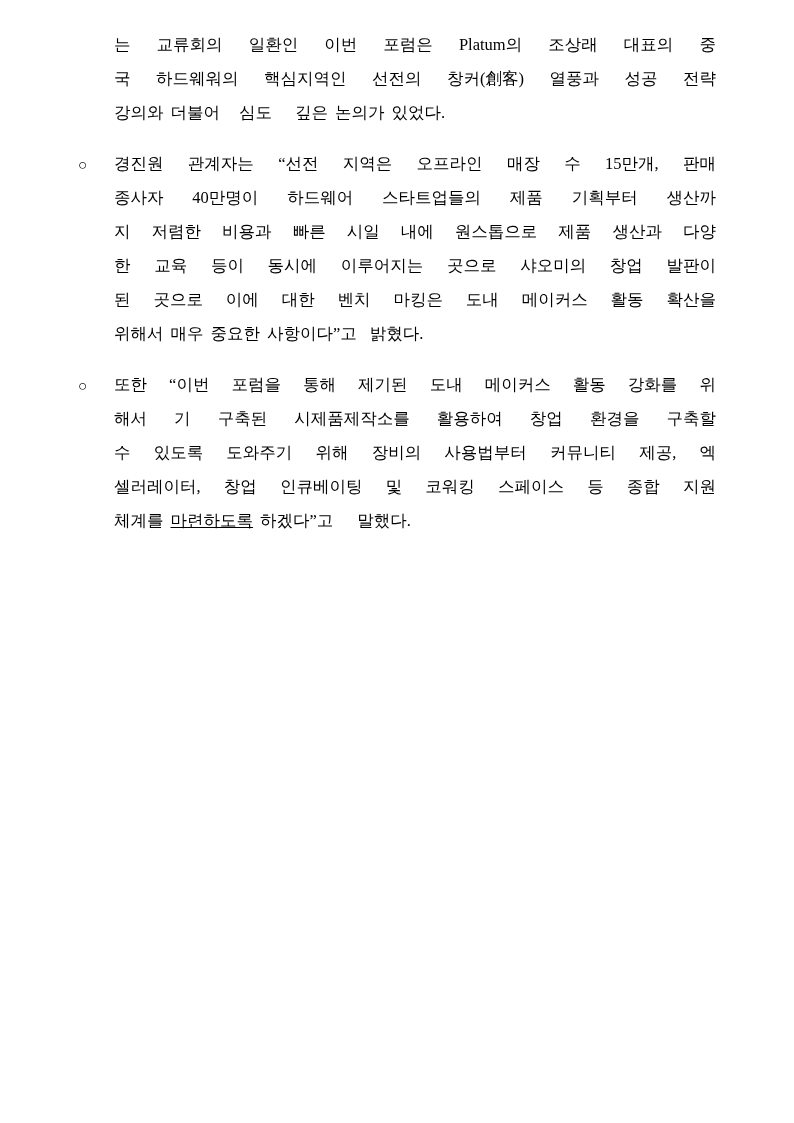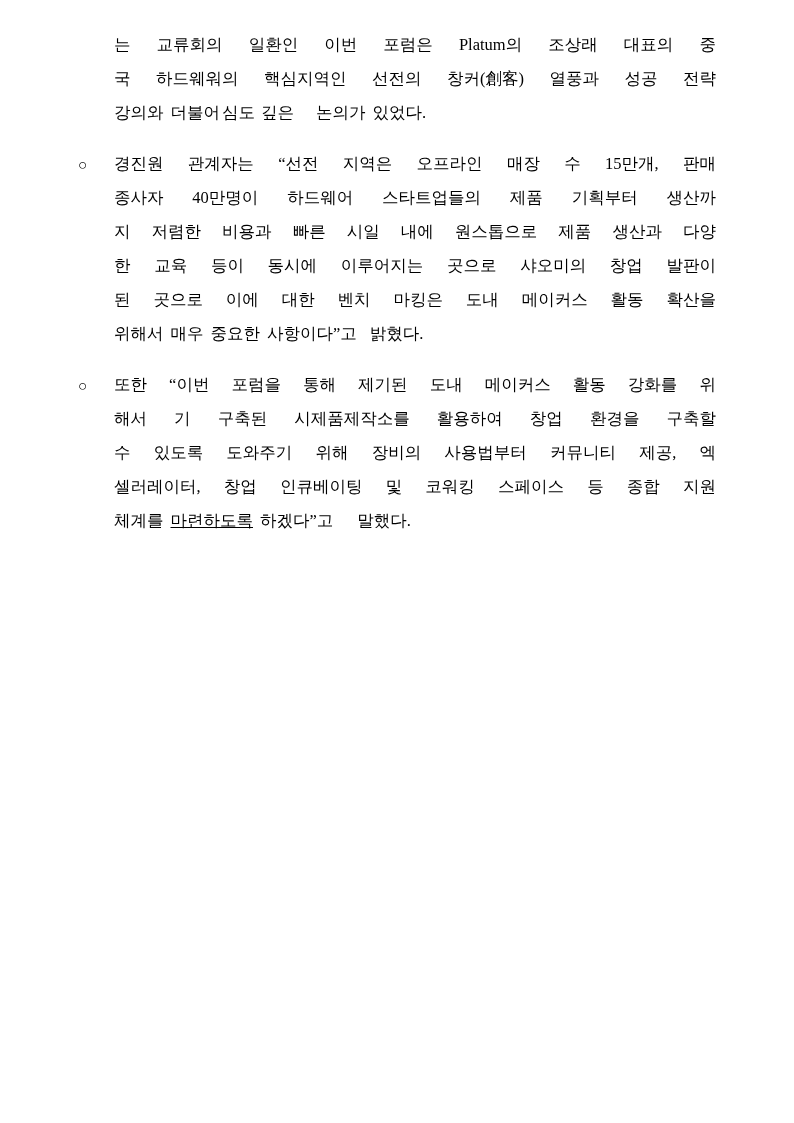--- a/index.html
+++ b/index.html
@@ -90,23 +90,23 @@
             <span>하드웨워의</span>
             <span>핵심지역인</span>
             <span>선전의</span>
             <span>창커(創客)</span>
             <span>열풍과</span>
             <span>성공</span>
             <span>전략</span>
           </div>
           <div class="line last">
             <span style="margin-right: 7px;">강의와</span>
-            <span style="margin-right: 2px;">더불어</span>
-            <span style="margin-right: 6px;">심도</span>
-            <span style="margin-right: 22px;">깊은</span>
+            <span style="margin-right: 19px;">더불어</span>
+            <span style="margin-right: 23px;">심도</span>
+            <span style="margin-right: 7px;">깊은</span>
             <span style="margin-right: 7px;">논의가</span>
             <span>있었다.</span>
           </div>
         </div>
       </div>
       <div class="para">
         <span class="bullet">○</span>
         <div class="lines">
           <div class="line">
             <span>경진원</span>

